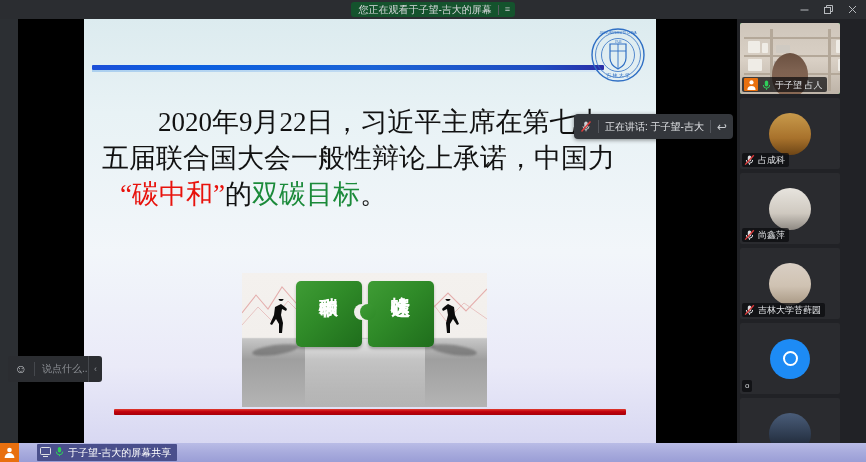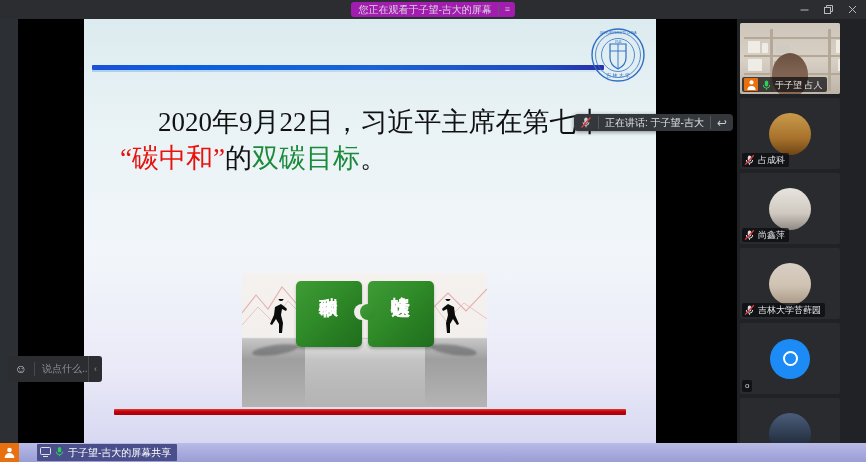--- a/index.html
+++ b/index.html
@@ -11,21 +11,21 @@
   }
   #app { position: relative; width: 866px; height: 462px; background: #000; }
 
   
   .titlebar {
     position: absolute; left: 0; top: 0; width: 866px; height: 19px;
     background: #2b2d31; display: flex; align-items: center; justify-content: center;
   }
   .titlebar-pill {
     display: flex; align-items: center; gap: 6px;
-    background: #a21caf; border-radius: 3px; height: 15px;
+    background: #14532d; border-radius: 3px; height: 15px;
     padding: 0 5px 0 7px; color: #d8dadd; font-size: 10px; line-height: 15px;
     white-space: nowrap;
   }
   .pill-divider { width: 1px; height: 10px; background: #5a5d63; }
   .pill-menu { font-size: 9px; color: #c3c6ca; letter-spacing: -0.5px; }
   .win-controls {
     position: absolute; right: 2px; top: 0; height: 19px;
     display: flex; align-items: center; gap: 0;
   }
   .win-btn {
@@ -193,21 +193,21 @@
   .tiny-name {
     position: absolute; left: 2px; bottom: 2px;
     background: rgba(10,10,12,.72); border-radius: 2px; padding: 1px 3px;
     color: #d8dadd; font-size: 8px; line-height: 10px;
   }
 
   
   .speaking {
     position: absolute; right: 133px; top: 114px;
     display: flex; align-items: center; gap: 6px;
-    background: #34373c; border-radius: 4px; height: 17px; padding: 0 6px 0 6px;
+    background: #34373c; border-radius: 4px; height: 25px; padding: 0 6px 0 6px;
     color: #e2e4e7; font-size: 10px; white-space: nowrap;
     box-shadow: 0 1px 4px rgba(0,0,0,.45);
   }
   .sp-sep { width: 1px; height: 13px; background: #55585e; }
   .sp-back { color: #c9ccd0; font-size: 12px; }
 
   
   .taskbar {
     position: absolute; left: 0; bottom: 0; width: 866px; height: 19px;
     background: linear-gradient(180deg,#b9bce6 0%, #a8abdd 50%, #9a9ed6 100%);
@@ -275,20 +275,21 @@
           <text x="28" y="15.5" font-size="3.4" fill="#2f6fc4" text-anchor="middle" font-family="'Liberation Serif',serif">1946</text>
           <text x="28" y="50" font-size="5" fill="#2f6fc4" text-anchor="middle" font-family="'Liberation Serif',serif">吉 林 大 学</text>
           <g fill="#2f6fc4" font-size="3.1" font-family="'Liberation Sans',sans-serif">
             <text x="28" y="7.2" text-anchor="middle">JILIN UNIVERSITY CHINA</text>
           </g>
         </svg>
       </div>
 
       <div class="slide-text">
         <div class="ln ln1"><span>2020年9月22日，习近平主席在第七十</span></div>
+        <div class="ln"><span>五届联合国大会一般性辩论上承诺，中国力</span></div>
         <div class="ln ln5"><span class="red">“碳中和”</span><span>的</span><span class="green">双碳目标</span><span>。</span></div>
       </div>
 
       <div class="slide-img">
         <svg class="chartline" viewBox="0 0 245 66" preserveAspectRatio="none">
           <polyline points="0,40 14,22 26,36 40,14 54,30 70,10 86,34 104,18 120,40 138,16 154,32 172,12 190,36 206,20 224,38 245,16" fill="none" stroke="#d97b7b" stroke-width="1.1"></polyline>
           <polyline points="0,52 16,34 30,48 46,28 62,44 80,24 96,46 114,30 132,52 150,28 168,44 186,24 204,48 222,30 245,46" fill="none" stroke="#e0a0a0" stroke-width="1"></polyline>
         </svg>
         <div class="floor"></div>
 

